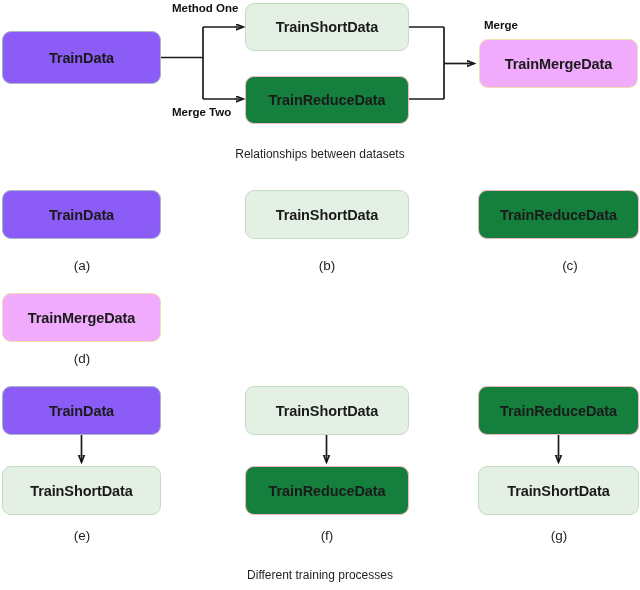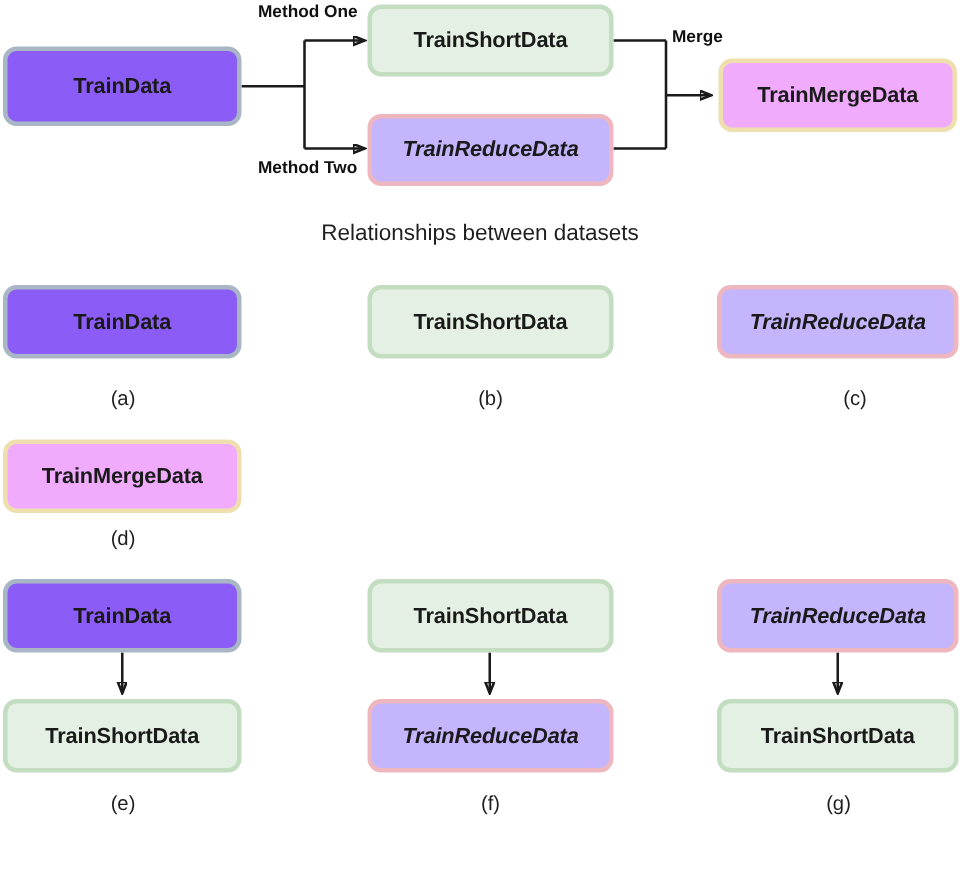--- a/index.html
+++ b/index.html
@@ -17,39 +17,39 @@
   .canvas {
     position: absolute;
     left: 0; top: 0;
     width: 640px;
     height: 590px;
   }
   .node {
     position: absolute;
     box-sizing: border-box;
     border-radius: 9px;
-    border: 3px solid #7f1d1d;
+    border: 1px solid #7f1d1d;
     display: flex;
     align-items: center;
     justify-content: center;
     font-weight: bold;
     font-size: 14.5px;
     color: #1a1a1a;
     letter-spacing: -0.1px;
     text-align: center;
     white-space: nowrap;
   }
   .node.blue   { background: #8b5cf6; border-color: #a9b6c6; }
   .node.green  { background: #e4f0e3; border-color: #c3ddc0; }
-  .node.red    { background: #c4b5fd; border-color: #eeb7bf; font-style: italic; }
+  .node.red    { background: #15803d; border-color: #eeb7bf; }
   .node.yellow { background: #f0abfc; border-color: #efdfae; }
 
   .caption {
     position: absolute;
-    font-size: 15px;
+    font-size: 12px;
     color: #1f1f1f;
     font-weight: normal;
     text-align: center;
     white-space: nowrap;
   }
   .sublabel {
     position: absolute;
     font-size: 13.5px;
     color: #1f1f1f;
     font-weight: normal;
@@ -111,23 +111,23 @@
   <div class="node blue" style="left:2px; top:31px; width:159px; height:53px;">TrainData</div>
 
   <div class="node green" style="left:245px; top:3px; width:164px; height:48px;">TrainShortData</div>
 
   <div class="node red" style="left:245px; top:76px; width:164px; height:48px;">TrainReduceData</div>
 
   <div class="node yellow" style="left:479px; top:39px; width:159px; height:49px;">TrainMergeData</div>
 
   <div class="edge-label" style="left:152px; top:2px;">Method One</div>
 
-  <div class="edge-label" style="left:152px; top:106px;">Method Two</div>
+  <div class="edge-label" style="left:152px; top:106px;">Merge Two</div>
 
-  <div class="edge-label" style="left:428px; top:19px;">Merge</div>
+  <div class="edge-label" style="left:464px; top:19px;">Merge</div>
 
   <div class="caption" style="left:0px; top:147px; width:640px;">Relationships between datasets</div>
 
   <div class="node blue" style="left:2px; top:190px; width:159px; height:49px;">TrainData</div>
   <div class="sublabel" style="left:2px; top:258px;">(a)</div>
 
   <div class="node green" style="left:245px; top:190px; width:164px; height:49px;">TrainShortData</div>
   <div class="sublabel" style="left:247px; top:258px;">(b)</div>
 
   <div class="node red" style="left:478px; top:190px; width:161px; height:49px;">TrainReduceData</div>
@@ -141,14 +141,15 @@
   <div class="sublabel" style="left:2px; top:528px;">(e)</div>
 
   <div class="node green" style="left:245px; top:386px; width:164px; height:49px;">TrainShortData</div>
   <div class="node red" style="left:245px; top:466px; width:164px; height:49px;">TrainReduceData</div>
   <div class="sublabel" style="left:247px; top:528px;">(f)</div>
 
   <div class="node red" style="left:478px; top:386px; width:161px; height:49px;">TrainReduceData</div>
   <div class="node green" style="left:478px; top:466px; width:161px; height:49px;">TrainShortData</div>
   <div class="sublabel" style="left:479px; top:528px;">(g)</div>
 
+  <div class="caption" style="left:0px; top:568px; width:640px;">Different training processes</div>
 
 </div>
 
 </body></html>

